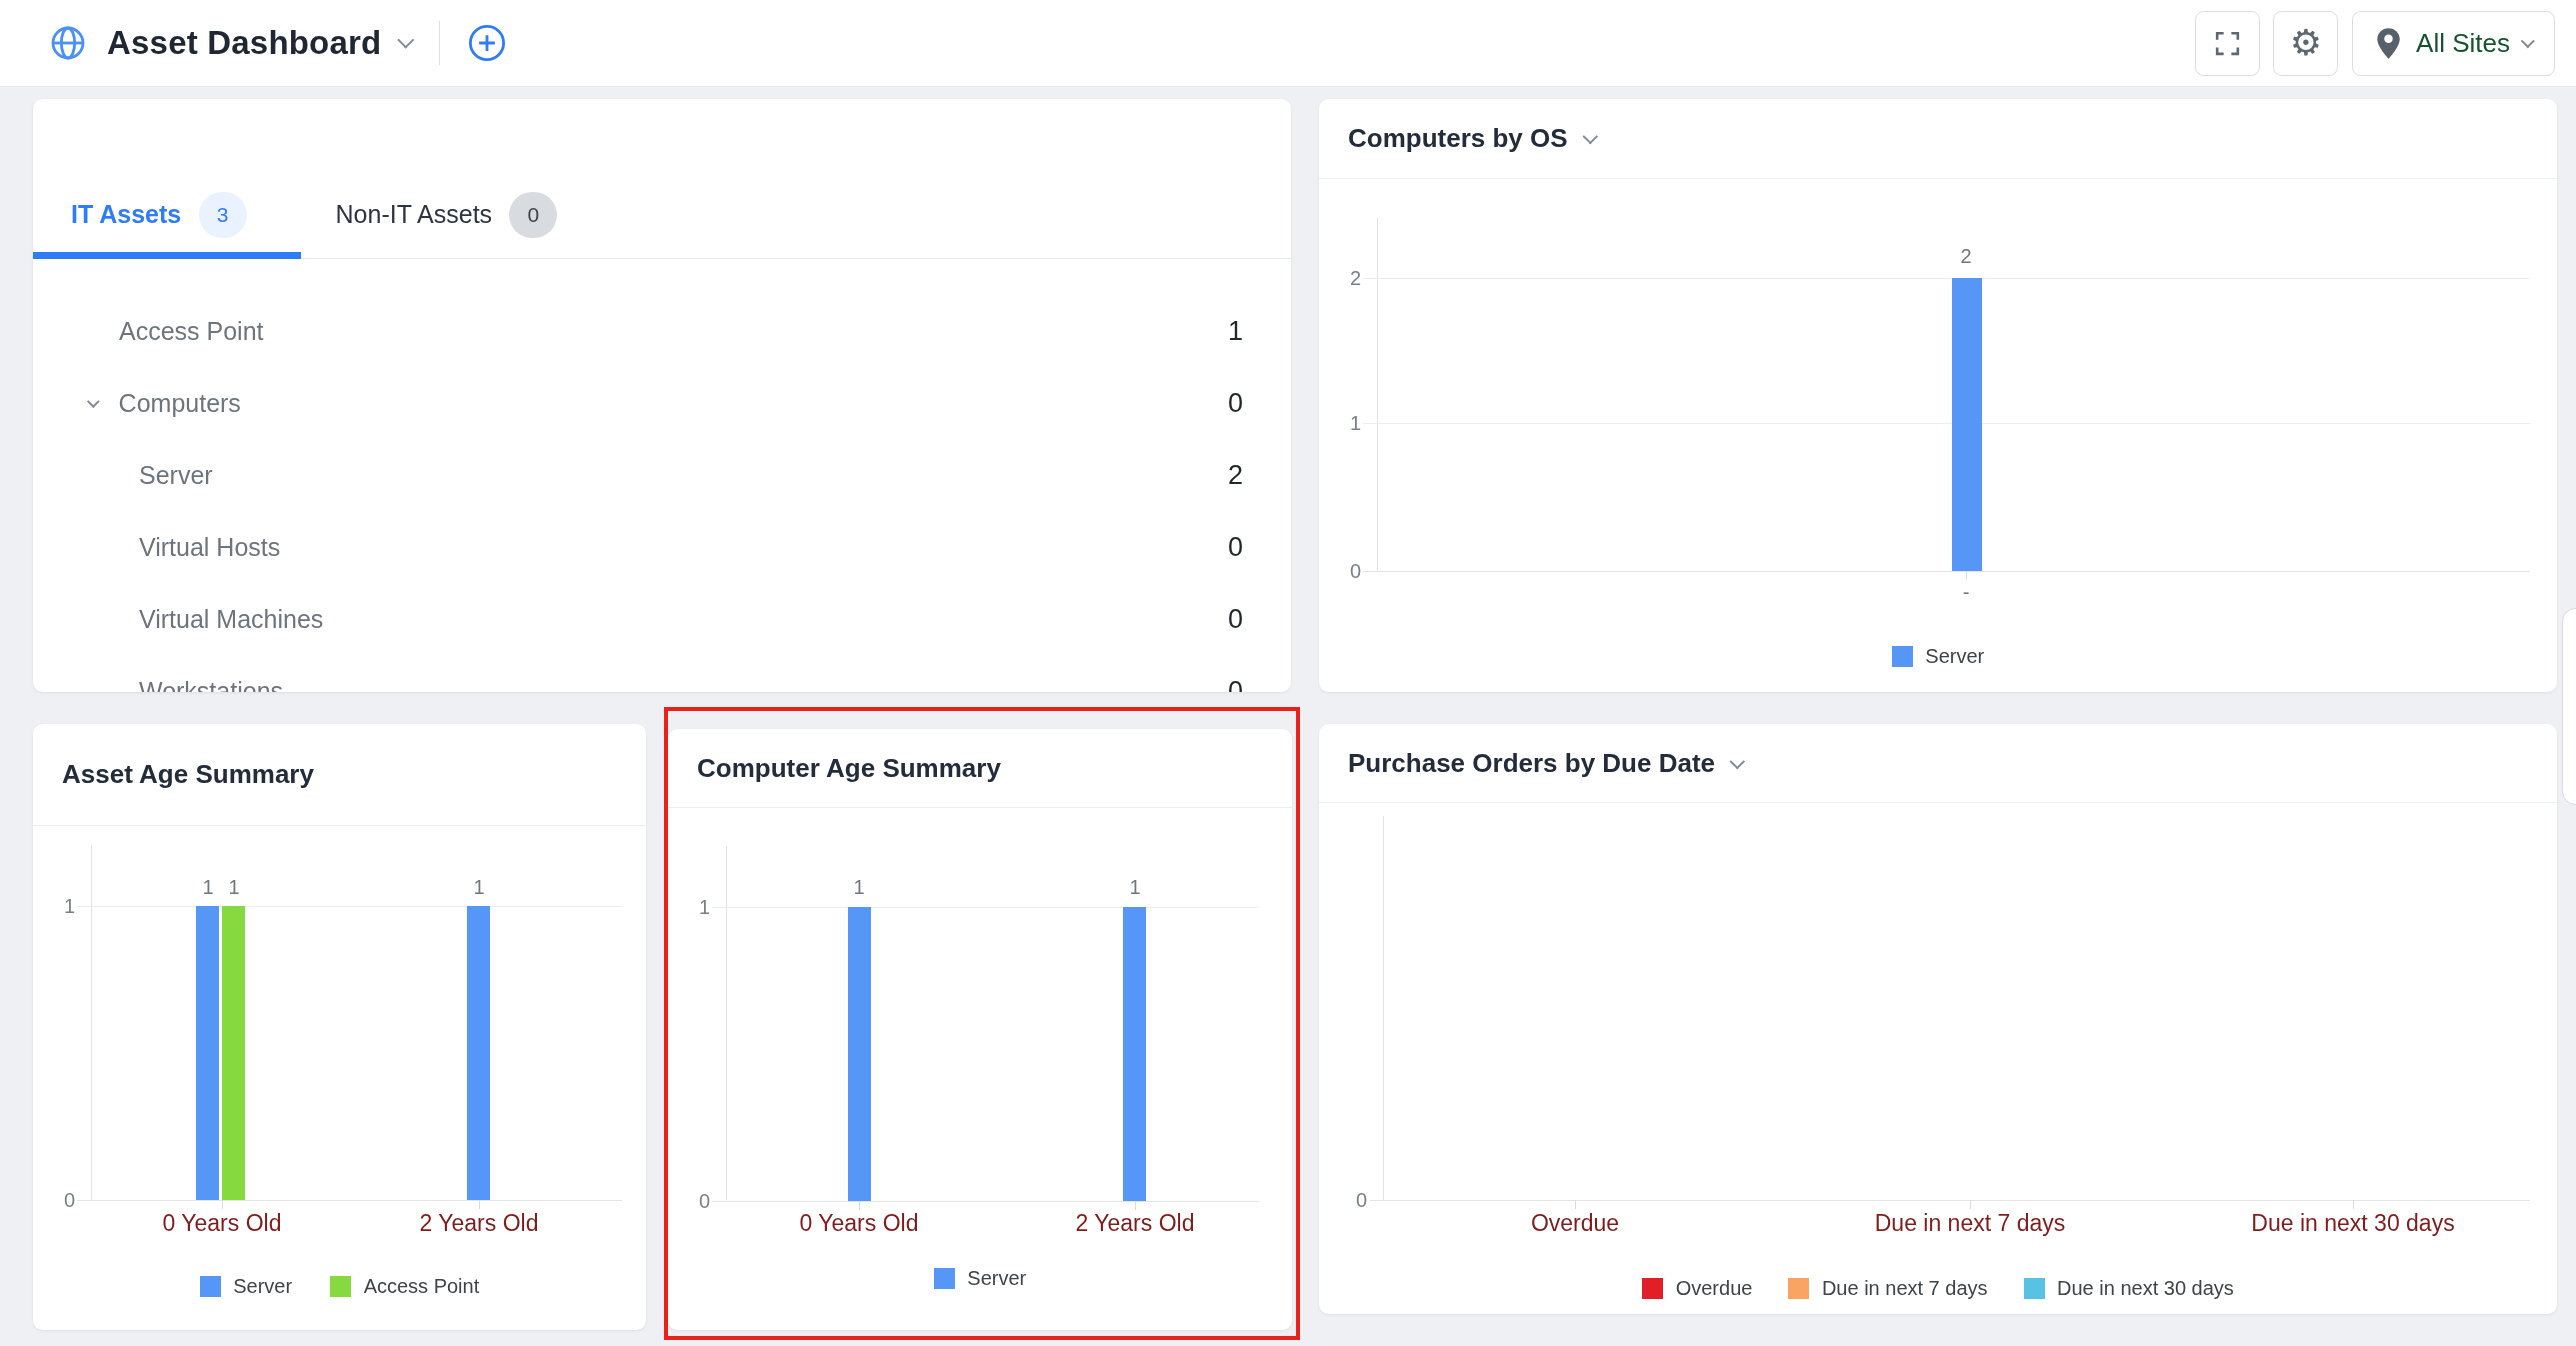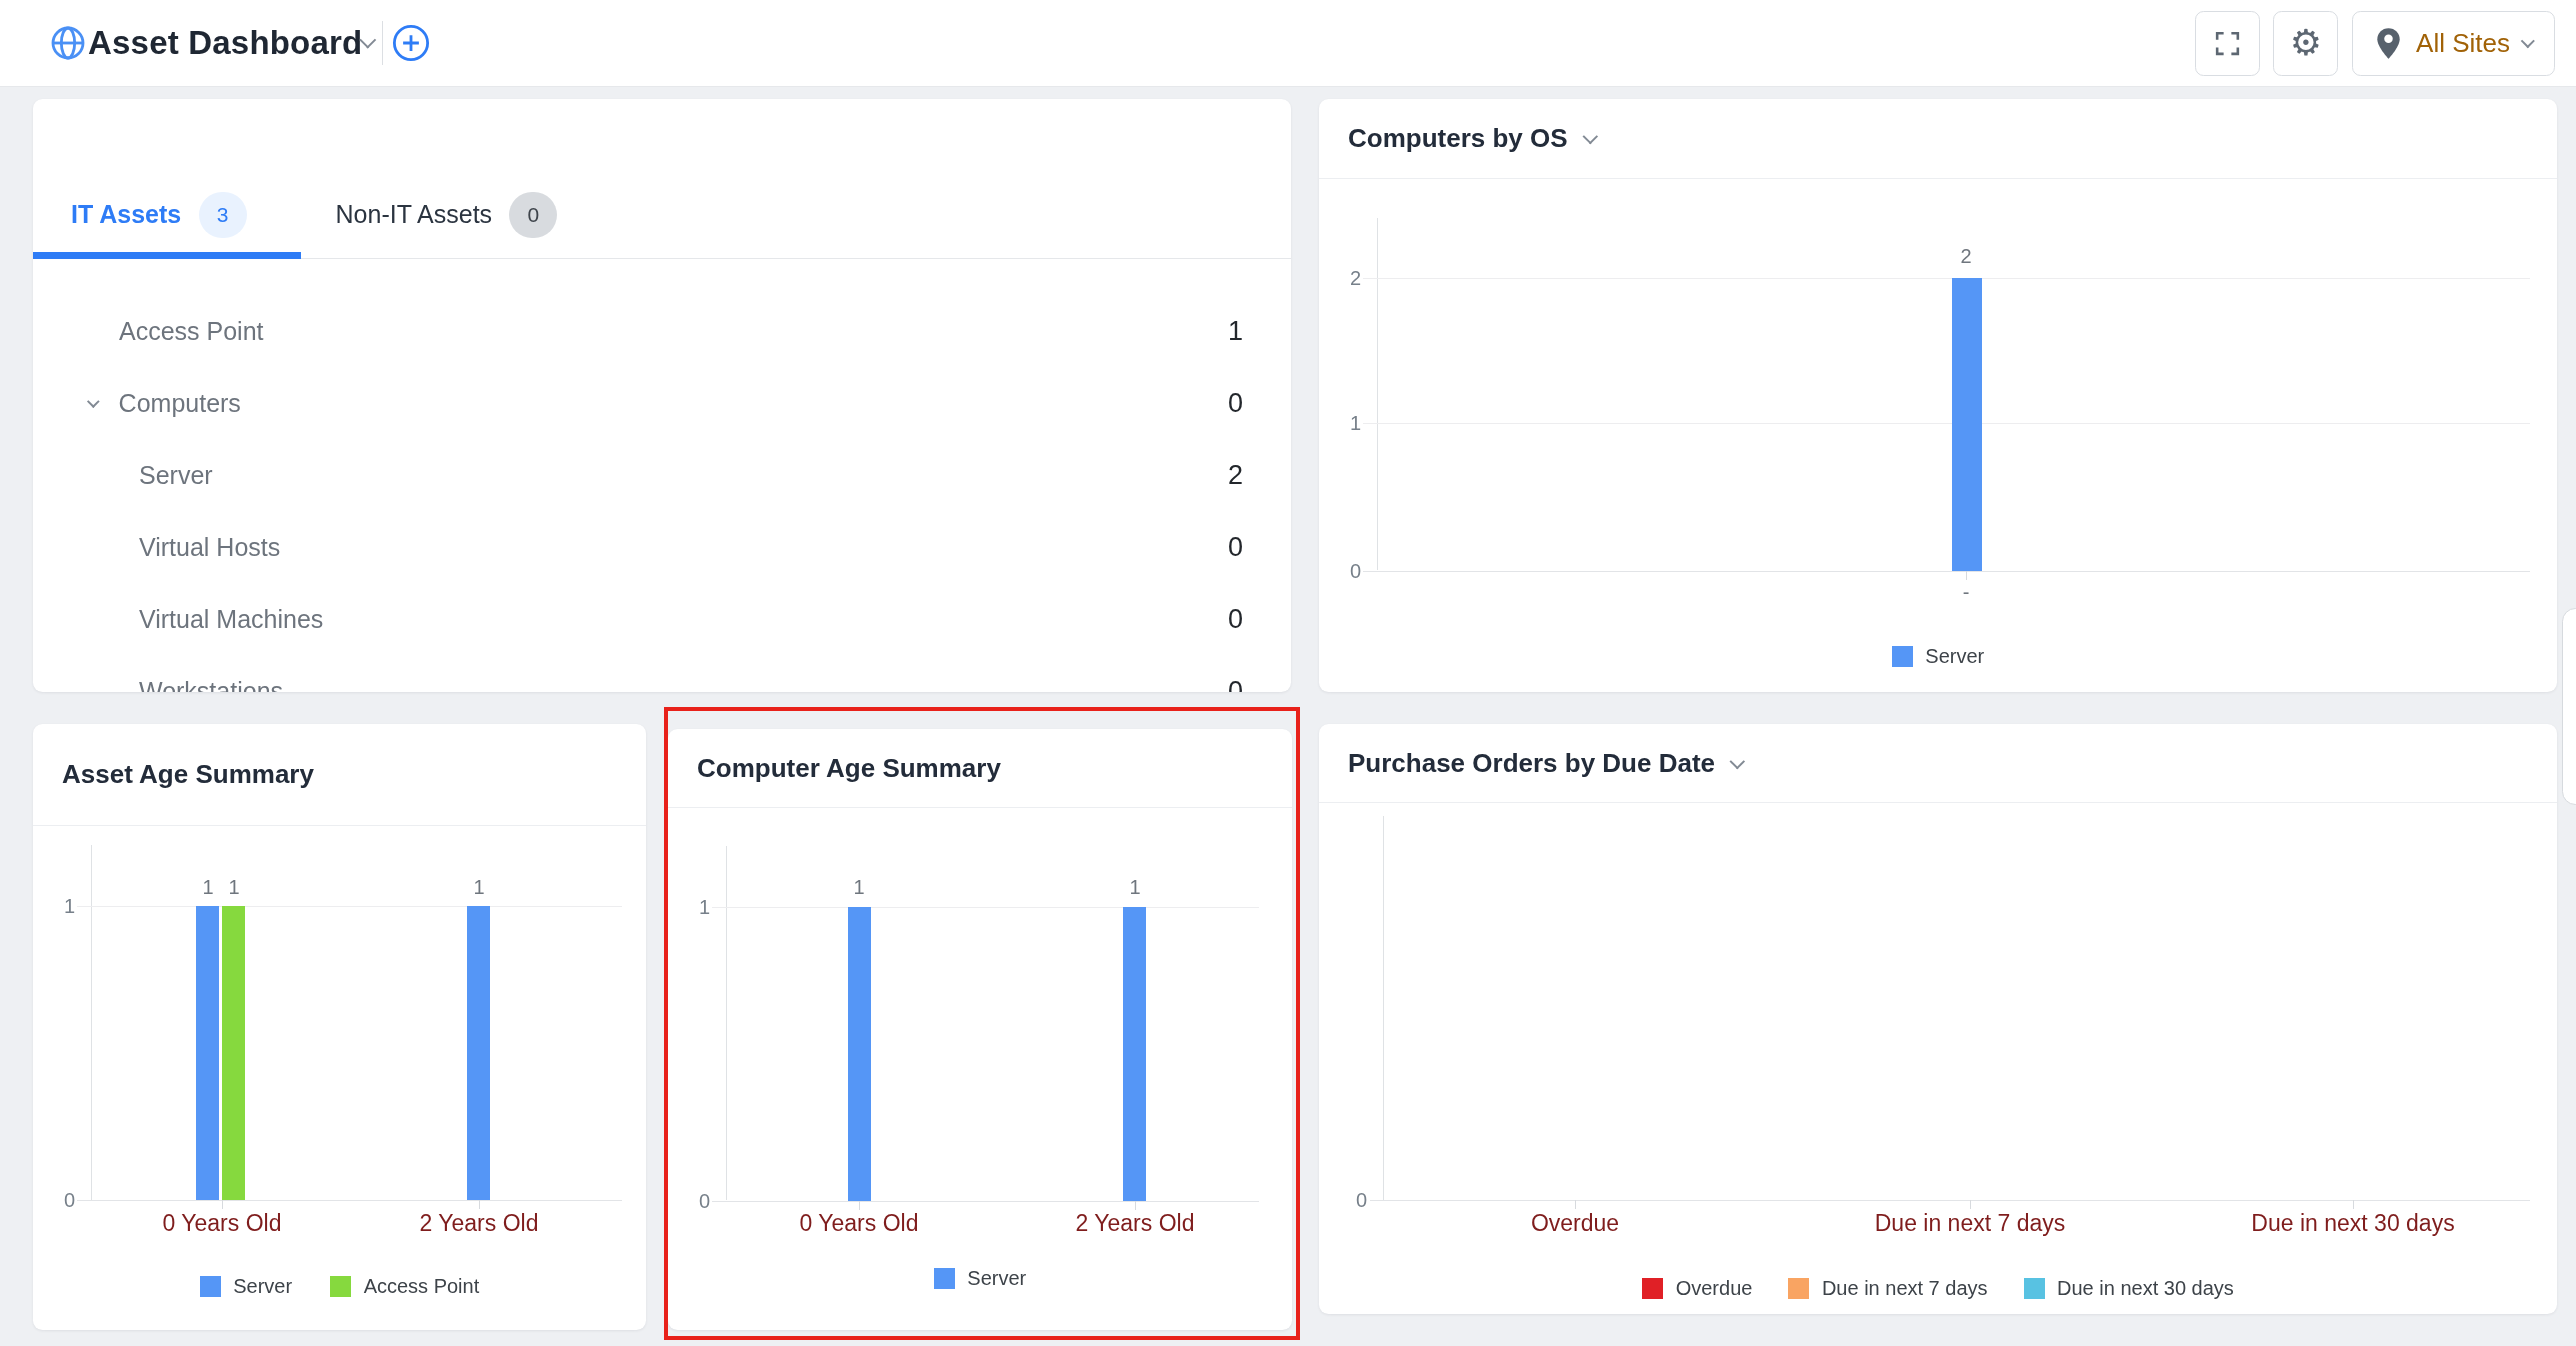--- a/index.html
+++ b/index.html
@@ -9,39 +9,39 @@
     background:#eef0f3;
     overflow:hidden;
     position:relative;
   }
   
   .topbar {
     position:absolute; left:0; top:0; width:2576px; height:87px;
     background:#ffffff; border-bottom:1px solid #e6e8eb;
     display:flex; align-items:center; padding:0 21px 0 48px;
   }
-  .tb-left { display:flex; align-items:center; }
+  .tb-left { display:flex; align-items:center; gap:19px; }
   .tb-title { font-size:33px; font-weight:600; color:#1f2733; letter-spacing:0.2px; }
   .chev {
     display:inline-block; width:11.5px; height:11.5px;
     border-right:2.9px solid #828a94; border-bottom:2.9px solid #828a94;
     transform:rotate(45deg); margin-top:-6.7px;
   }
   .tb-divider { width:1px; height:44px; background:#dcdfe3; margin:0 7.7px; }
   .tb-right { margin-left:auto; display:flex; align-items:center; gap:13.4px; }
   .icon-btn {
     width:65px; height:65px; border:1px solid #d9dde2; border-radius:8.6px;
     background:#fff; display:flex; align-items:center; justify-content:center;
     cursor:pointer; color:#5d6772; font-size:36px; line-height:1;
   }
   .site-btn {
     height:65px; border:1px solid #d9dde2; border-radius:8.6px; background:#fff;
     display:flex; align-items:center; gap:13.4px; padding:0 21px; cursor:pointer;
   }
-  .site-btn .label { font-size:26px; color:#a16207; font-weight:500; }
+  .site-btn .label { font-size:26px; color:#14532d; font-weight:500; }
   .site-btn .chev { width:9.6px; height:9.6px; border-width:2.5px; margin-top:-3.8px; }
 
   
   .card {
     position:absolute; background:#fff; border-radius:9.6px;
     box-shadow:0 1px 2.9px rgba(32,42,56,.08); overflow:hidden;
   }
   .card-head {
     display:flex; align-items:center; padding:0 29px;
     border-bottom:1px solid #eceef1;

